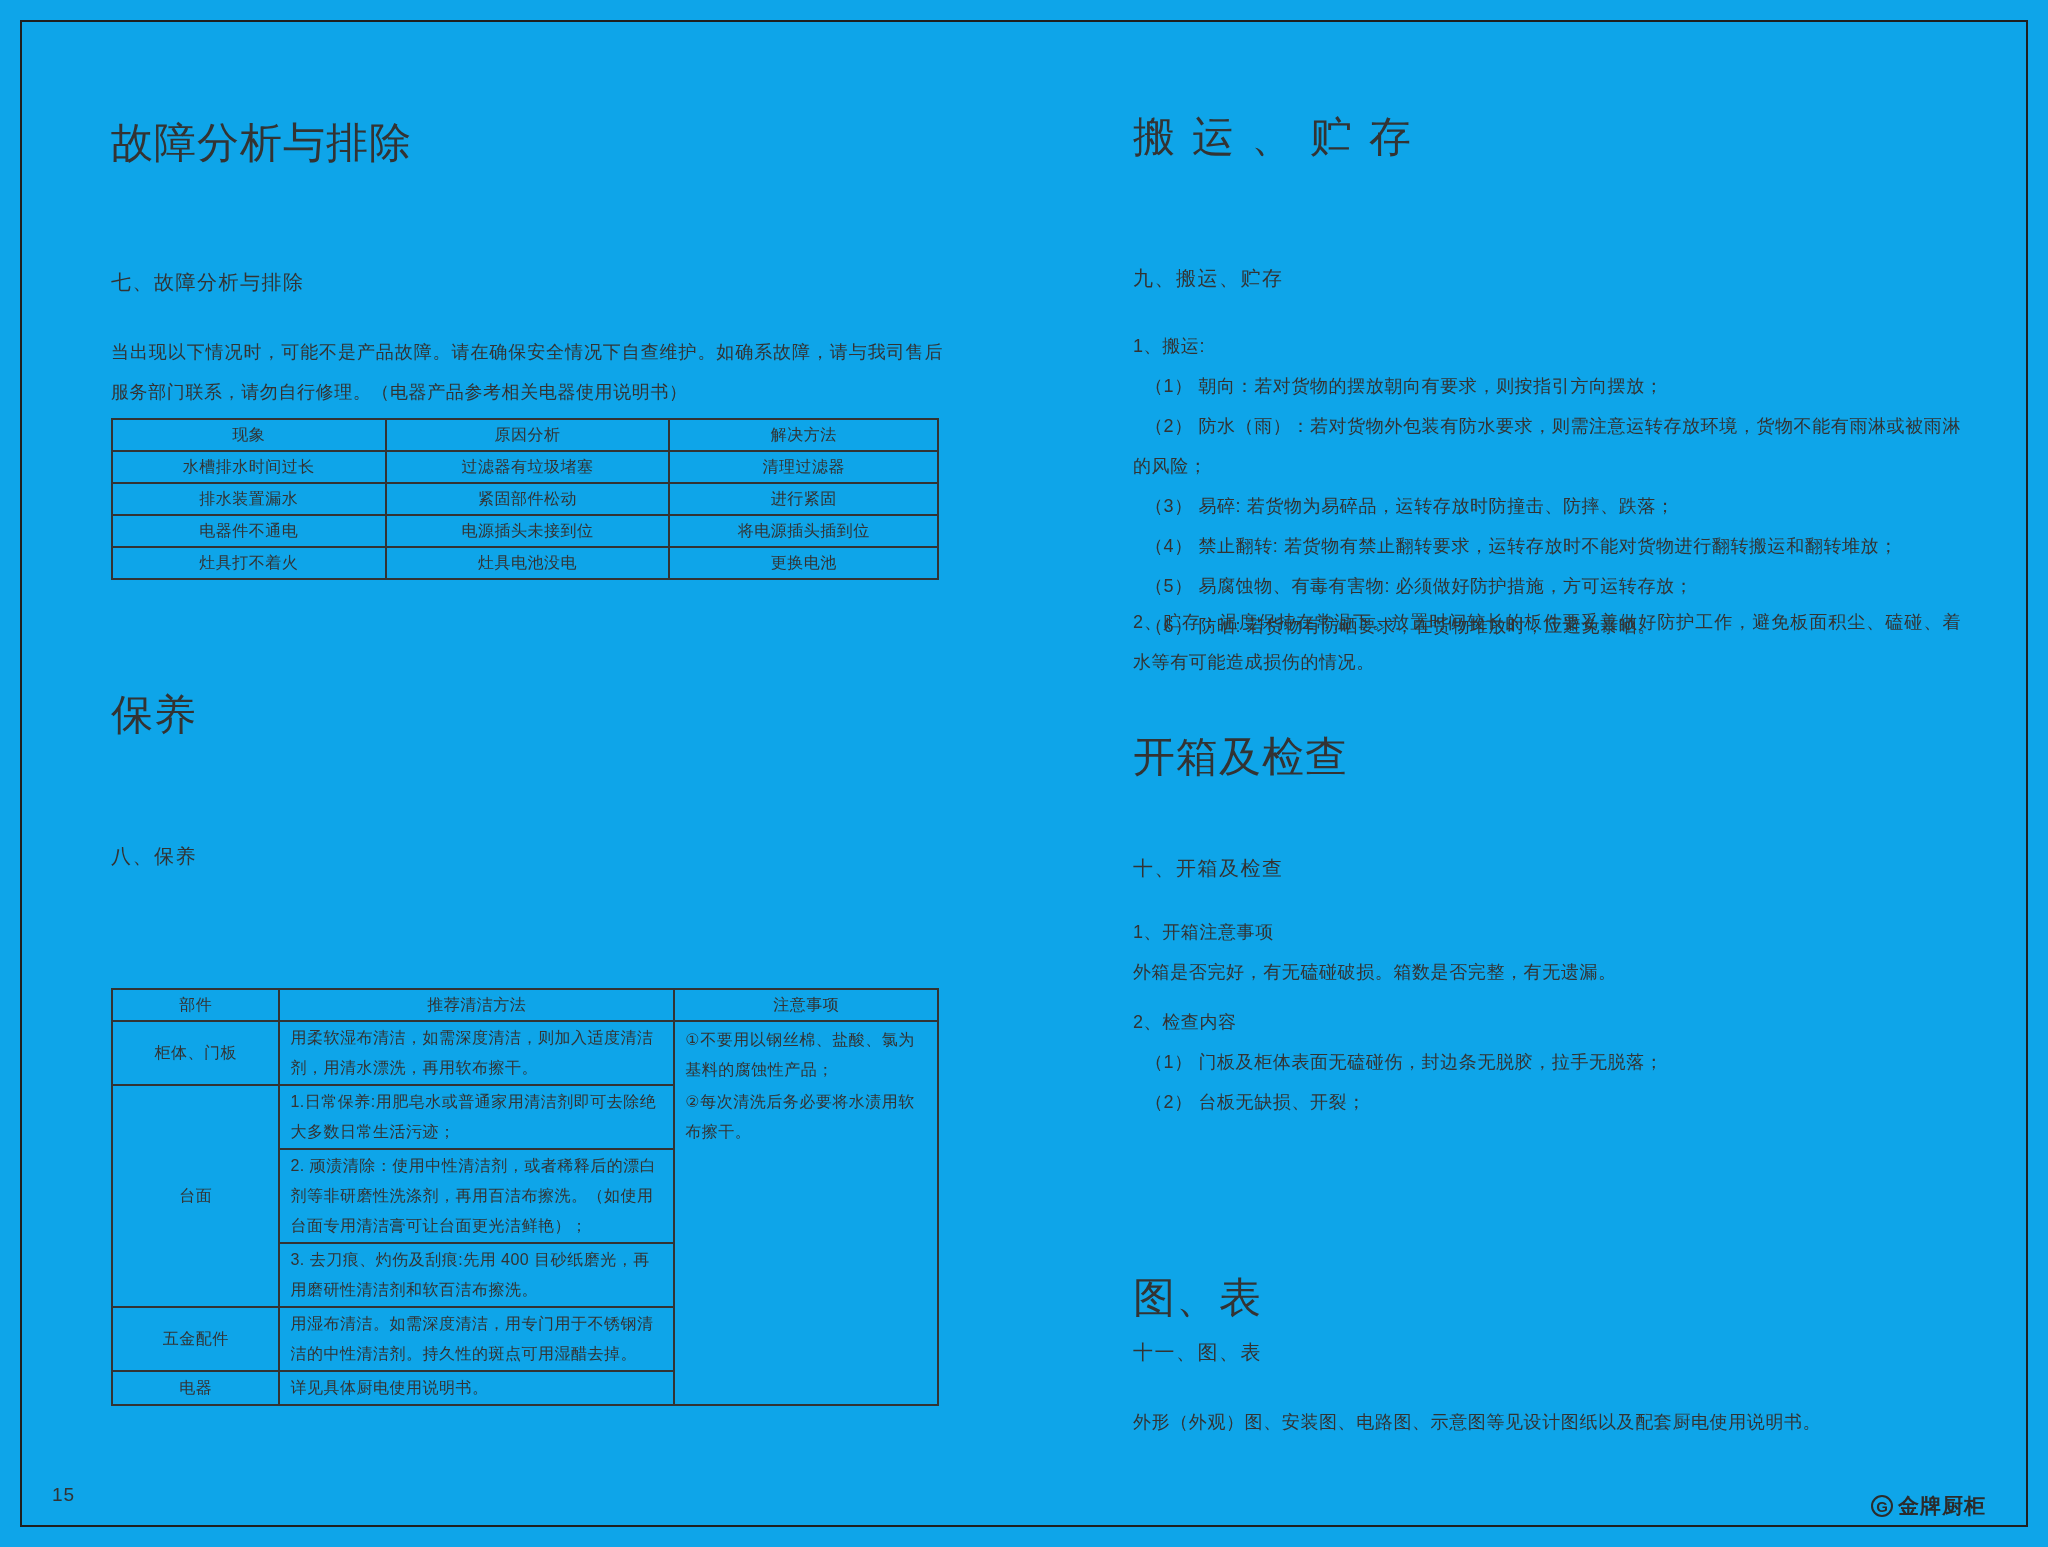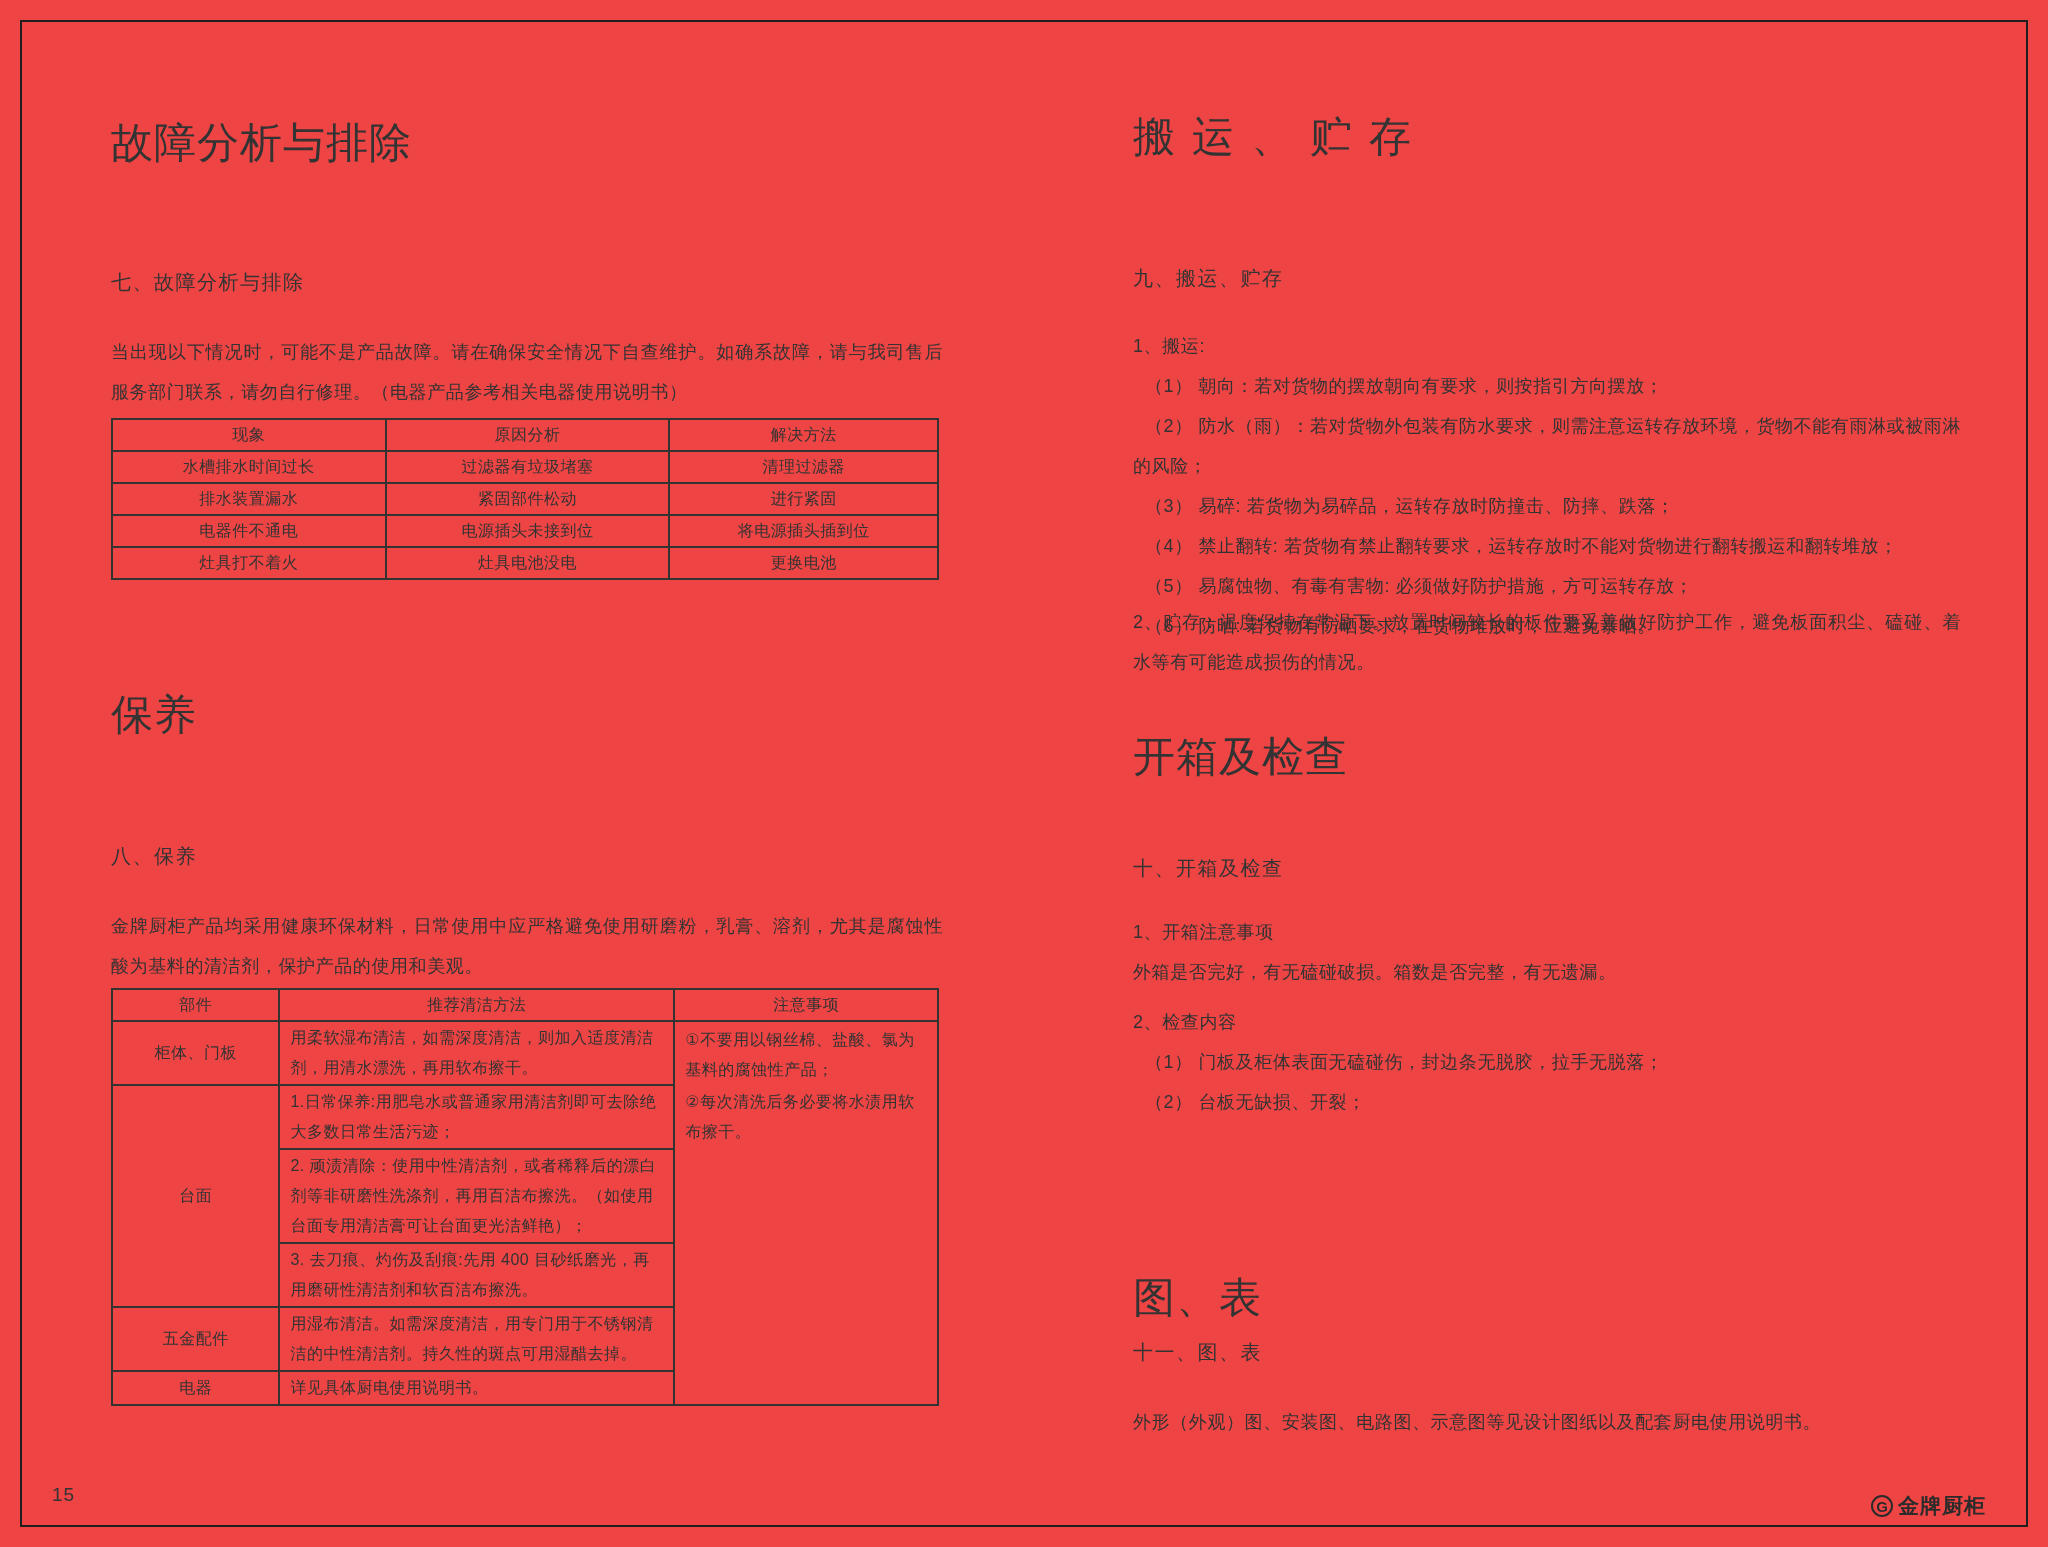--- a/index.html
+++ b/index.html
@@ -1,17 +1,17 @@
 <!DOCTYPE html>
 <html><head>
 <meta charset="utf-8">
 <style>
   html,body { margin:0; padding:0; background:#ffffff; }
   .canvas {
-    position:relative; width:2048px; height:1547px; background:#ef4444;
+    position:relative; width:2048px; height:1547px; background:#0ea5e9;
     font-family:"Liberation Sans","DejaVu Sans",sans-serif; color:#333333;
     overflow:hidden;
   }
   .frame {
     position:absolute; left:20px; top:20px; right:20px; bottom:20px;
     border:2px solid #1f1f1f; pointer-events:none;
   }
   .h1 {
     position:absolute; margin:0; font-size:42px; font-weight:400;
     letter-spacing:1px; color:#333; line-height:1.2; white-space:nowrap;
@@ -92,21 +92,20 @@
         <tr>
           <td>灶具打不着火</td>
           <td>灶具电池没电</td>
           <td>更换电池</td>
         </tr>
       </tbody>
   </table>
 
   <h1 class="h1" style="left:111px; top:690px">保养</h1>
   <div class="sec" style="left:111px; top:840px">八、保养</div>
-  <div class="body-text" style="left:111px; top:906px; width:832px">金牌厨柜产品均采用健康环保材料，日常使用中应严格避免使用研磨粉，乳膏、溶剂，尤其是腐蚀性酸为基料的清洁剂，保护产品的使用和美观。</div>
 
   <table class="tbl" id="care-table" style="left:111px; top:988px; width:828px">
     <colgroup>
       <col style="width:167px">
         <col style="width:394px">
         <col style="width:263px">
     </colgroup>
     <thead>
         <tr>
           <th>部件</th>

